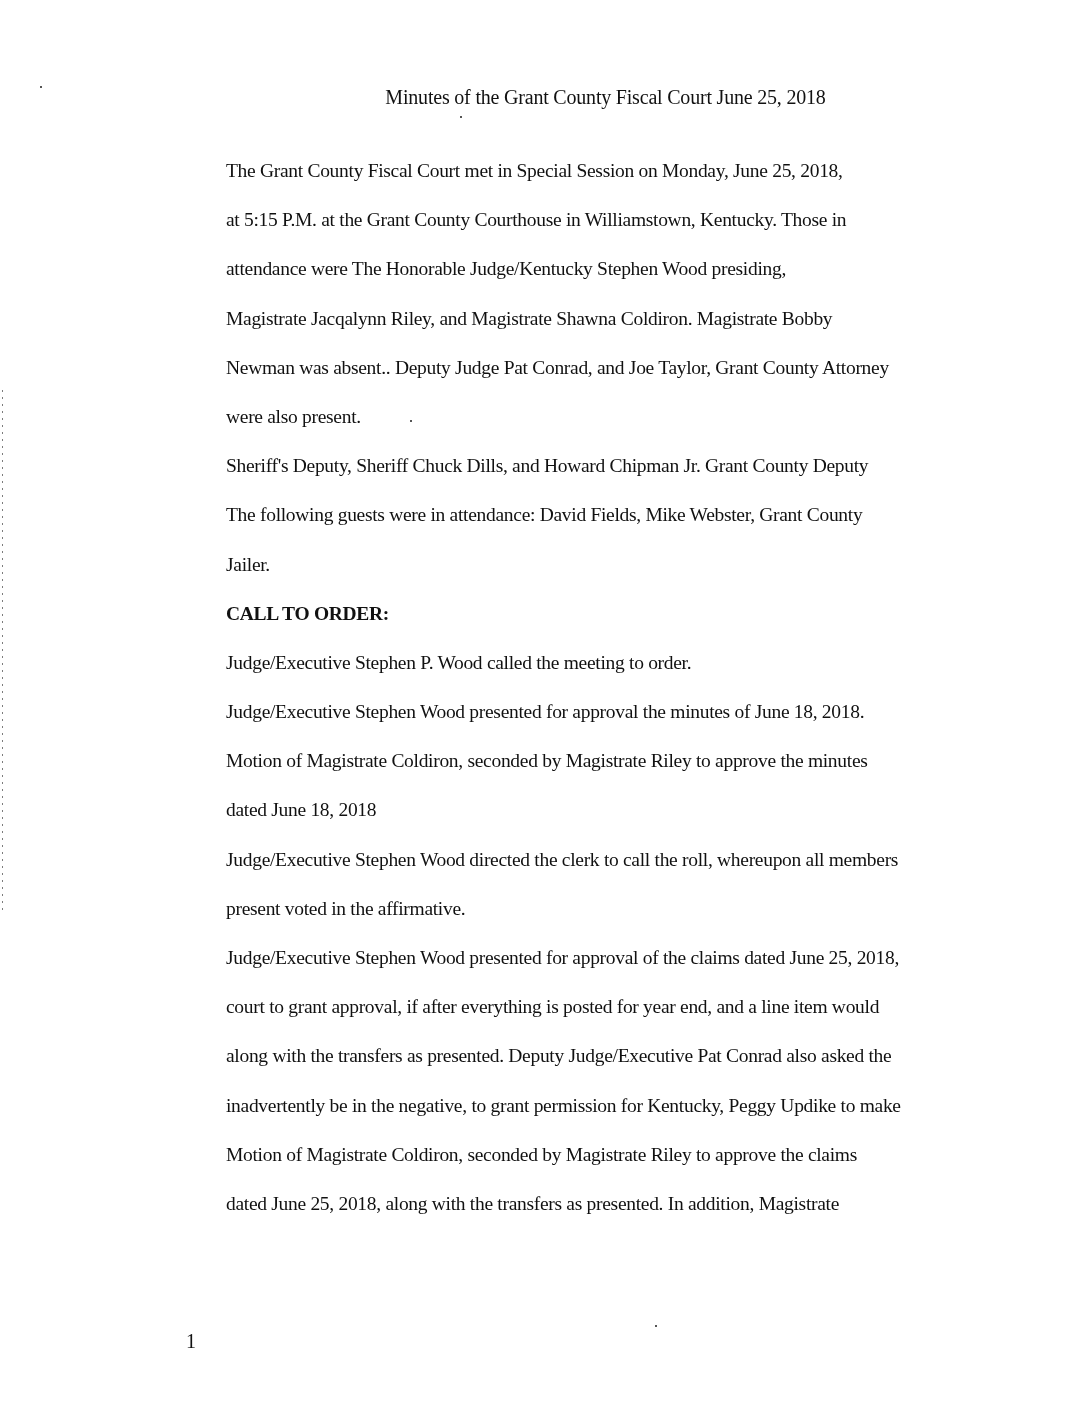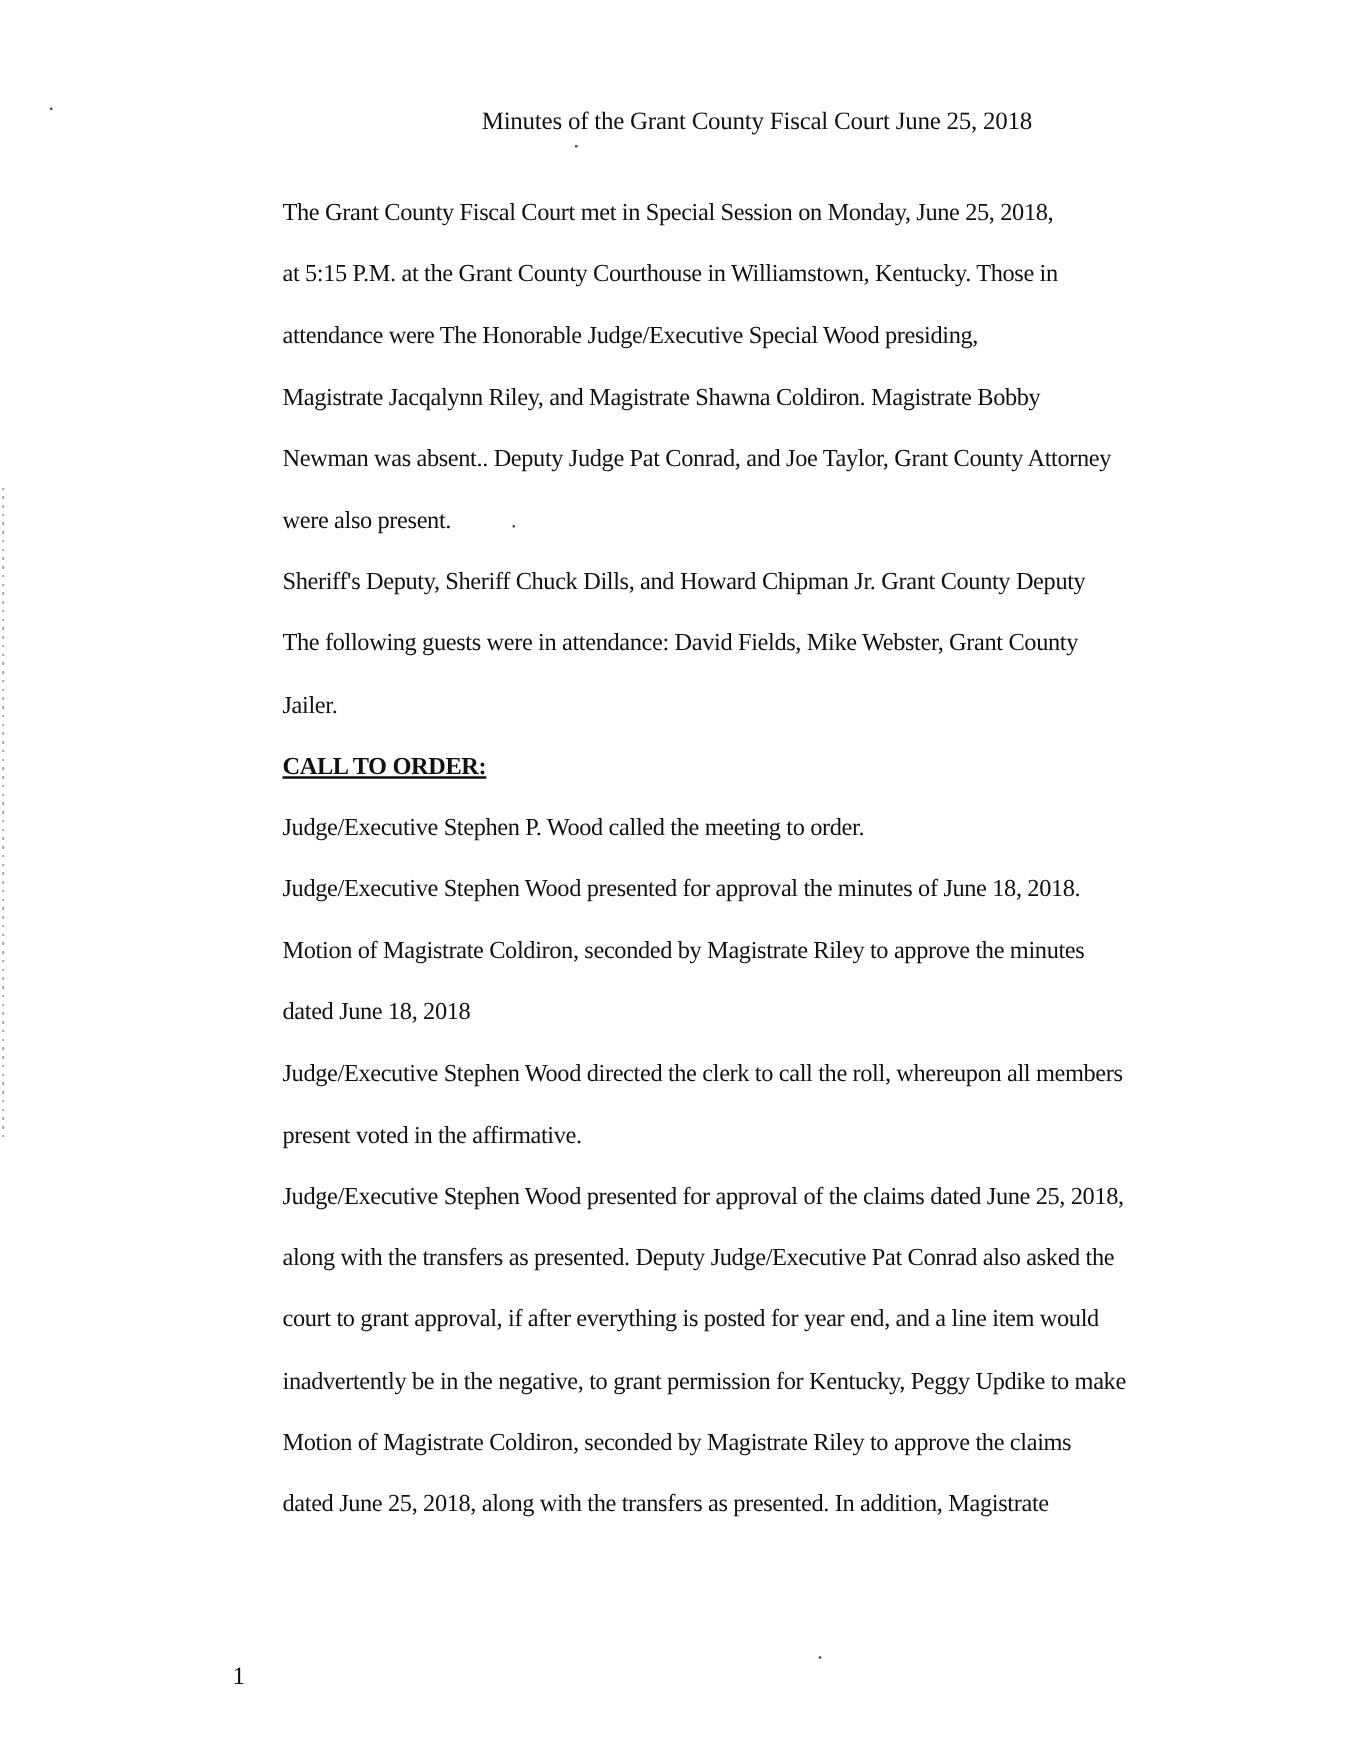--- a/index.html
+++ b/index.html
@@ -41,21 +41,20 @@
     .line {
       font-size: 19.5px;
       height: 49.2px;
       line-height: 49.2px;
       white-space: nowrap;
       letter-spacing: -0.3px;
       margin-left: 40px;
     }
     .heading {
       font-weight: bold;
-      text-decoration: underline;
       text-underline-offset: 2px;
       text-decoration-thickness: 2px;
     }
     .footer-page {
       position: absolute;
       left: 186px;
       top: 1330px;
       font-size: 20px;
     }
     .footer-title {
@@ -89,36 +88,36 @@
   <div class="speck" style="left:40px;top:86px;"></div>
   <div class="speck" style="left:460px;top:116px;"></div>
   <div class="speck" style="left:410px;top:420px;"></div>
   <div class="speck" style="left:655px;top:1325px;"></div>
 
   <div class="header">Minutes of the Grant County Fiscal Court June 25, 2018</div>
 
   <div class="body">
     <div class="line">The Grant County Fiscal Court met in Special Session on Monday, June 25, 2018,</div>
     <div class="line">at 5:15 P.M. at the Grant County Courthouse in Williamstown, Kentucky. Those in</div>
-    <div class="line">attendance were The Honorable Judge/Executive Special Wood presiding,</div>
+    <div class="line">attendance were The Honorable Judge/Kentucky Stephen Wood presiding,</div>
     <div class="line">Magistrate Jacqalynn Riley, and Magistrate Shawna Coldiron. Magistrate Bobby</div>
     <div class="line">Newman was absent..  Deputy Judge Pat Conrad, and Joe Taylor, Grant County Attorney</div>
     <div class="line">were also present.</div>
     <div class="line">Sheriff's Deputy, Sheriff Chuck Dills, and Howard Chipman Jr. Grant County Deputy</div>
     <div class="line">The following guests were in attendance:  David Fields, Mike Webster, Grant County</div>
     <div class="line">Jailer.</div>
     <div class="line"><span class="heading">CALL TO ORDER:</span></div>
     <div class="line">Judge/Executive Stephen P. Wood called the meeting to order.</div>
     <div class="line">Judge/Executive Stephen Wood presented for approval the minutes of June 18, 2018.</div>
     <div class="line">Motion of Magistrate Coldiron, seconded by Magistrate Riley to approve the minutes</div>
     <div class="line">dated June 18, 2018</div>
     <div class="line">Judge/Executive Stephen Wood directed the clerk to call the roll, whereupon all members</div>
     <div class="line">present voted in the affirmative.</div>
     <div class="line">Judge/Executive Stephen Wood presented for approval of the claims dated June 25, 2018,</div>
+    <div class="line">court to grant approval, if after everything is posted for year end, and a line item would</div>
     <div class="line">along with the transfers as presented. Deputy Judge/Executive Pat Conrad also asked the</div>
-    <div class="line">court to grant approval, if after everything is posted for year end, and a line item would</div>
     <div class="line">inadvertently be in the negative, to grant permission for Kentucky, Peggy Updike to make</div>
     <div class="line">Motion of Magistrate Coldiron, seconded by Magistrate Riley to approve the claims</div>
     <div class="line">dated June 25, 2018, along with the transfers as presented. In addition, Magistrate</div>
   </div>
 
   <div class="footer-page">1</div>
 </div>
 
 </body></html>

